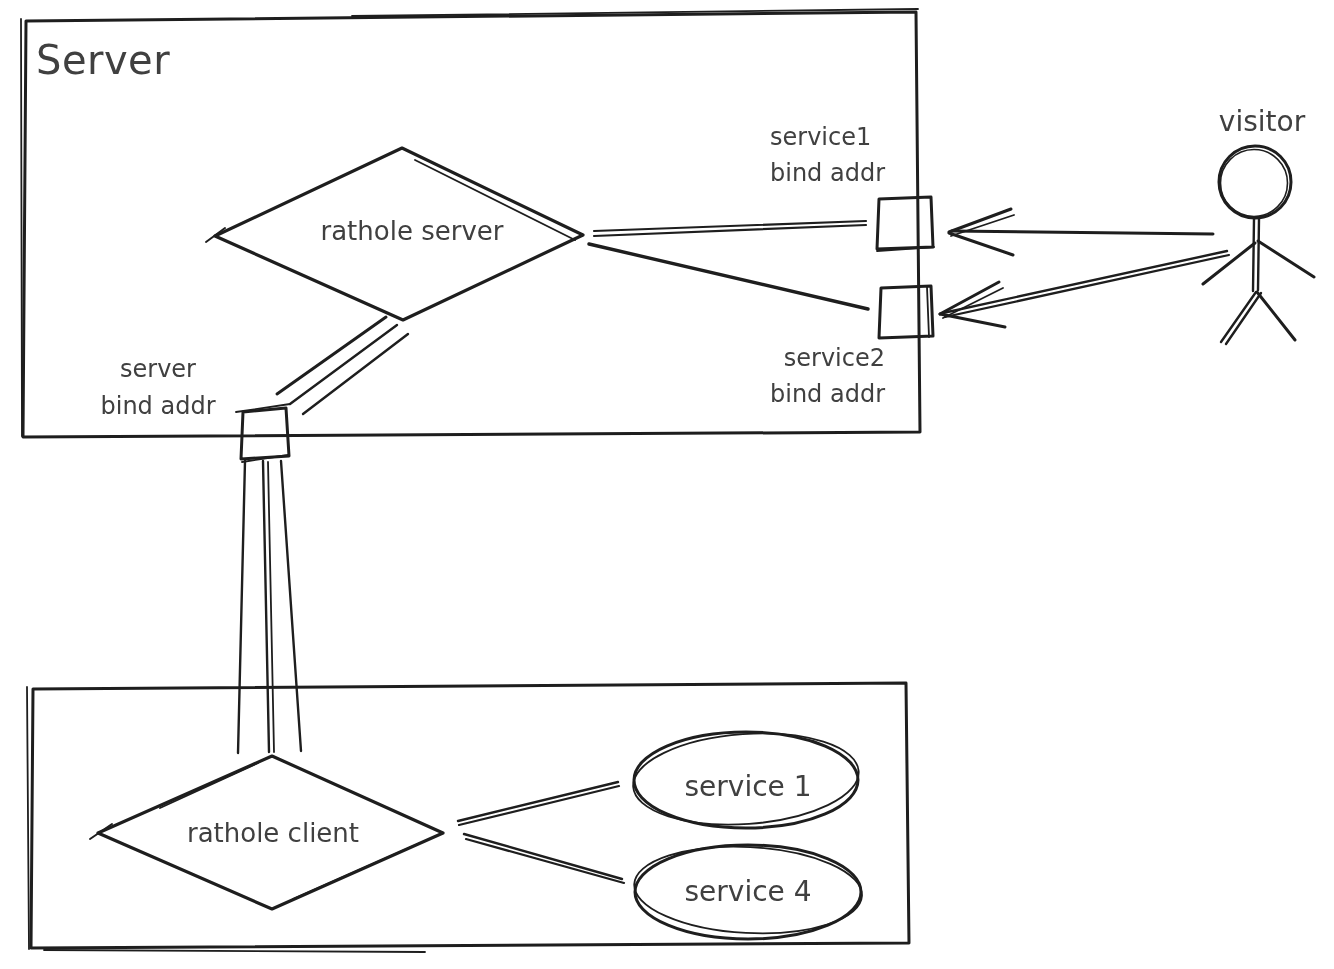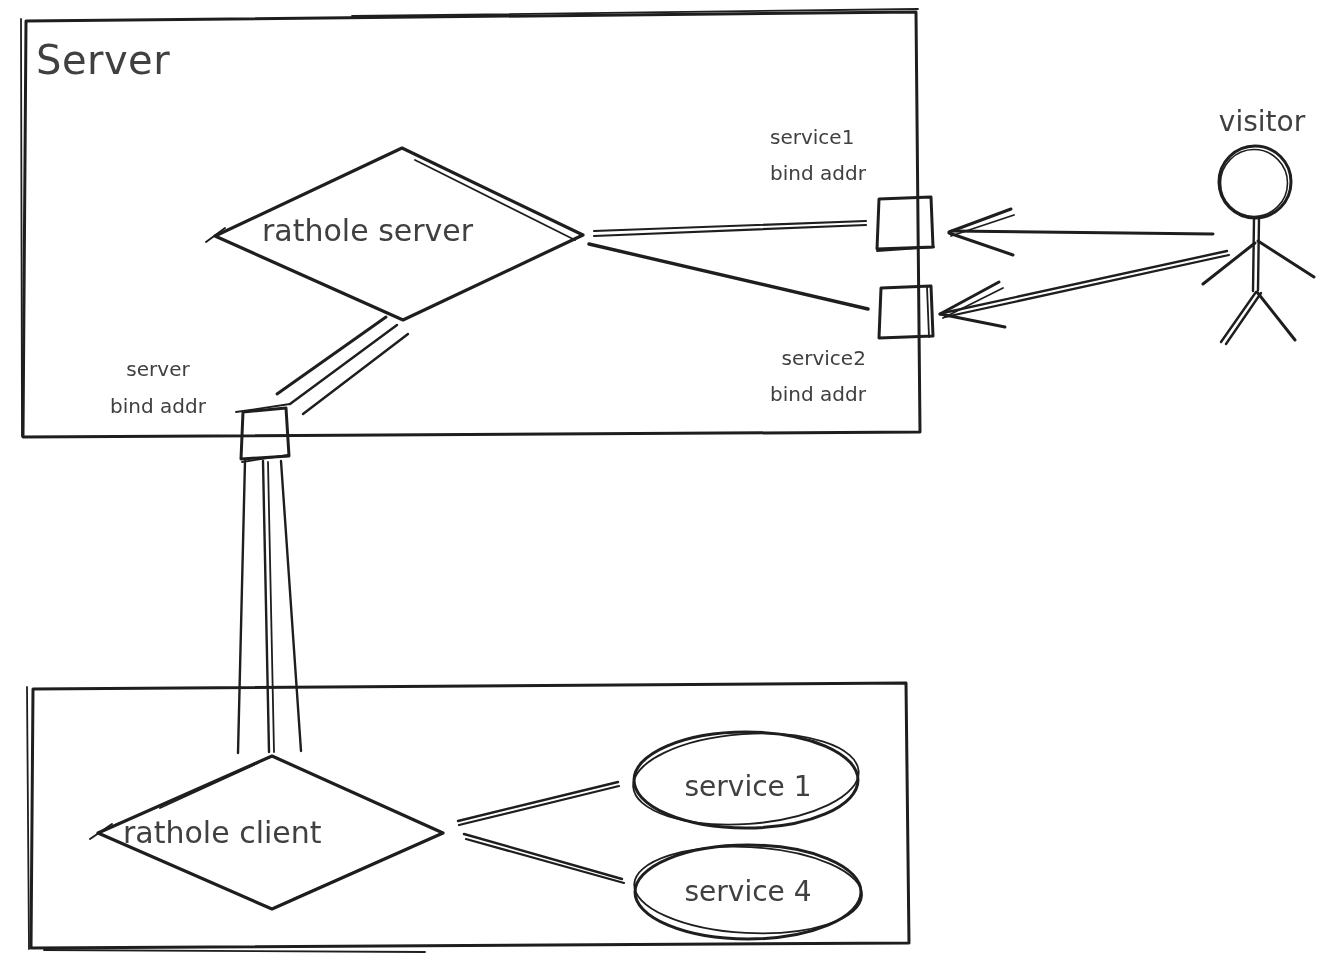--- a/index.html
+++ b/index.html
@@ -8,24 +8,24 @@
     position: relative; overflow: hidden;
     font-family: "DejaVu Sans", "Liberation Sans", sans-serif;
     color: #1e1e1e;
   }
   .stage { position: absolute; inset: 0; }
   svg.canvas { position: absolute; left: 0; top: 0; }
   .label { position: absolute; color: #404040; }
   .group-title { font-size: 40px; line-height: 46px; letter-spacing: 0.5px; }
   .t-server  { left: 36px;  top: 37px; }
   .t-client  { left: 46px;  top: 703px; }
-  .diamond-label { font-size: 30px; line-height: 36px; width: 300px; }
+  .diamond-label { font-size: 26px; line-height: 36px; width: 300px; text-align: center; }
   .t-rs { left: 262px; top: 213px; }
   .t-rc { left: 123px; top: 815px; }
-  .port-label { font-size: 20px; line-height: 36px; }
+  .port-label { font-size: 24px; line-height: 36px; }
   .t-s1p { left: 770px; top: 119px; }
   .t-s2p { left: 770px; top: 340px; text-align: right; }
   .t-sbp { left: 80px;  top: 351px; width: 156px; text-align: center; line-height: 37px; }
   .t-visitor { left: 1186px; top: 105px; width: 152px; text-align: center; font-size: 28px; line-height: 34px; }
   .ellipse-label { font-size: 28px; line-height: 34px; width: 200px; text-align: center; }
   .t-e1 { left: 648px; top: 770px; }
   .t-e2 { left: 648px; top: 875px; }
 </style>
 </head>
 <body>

